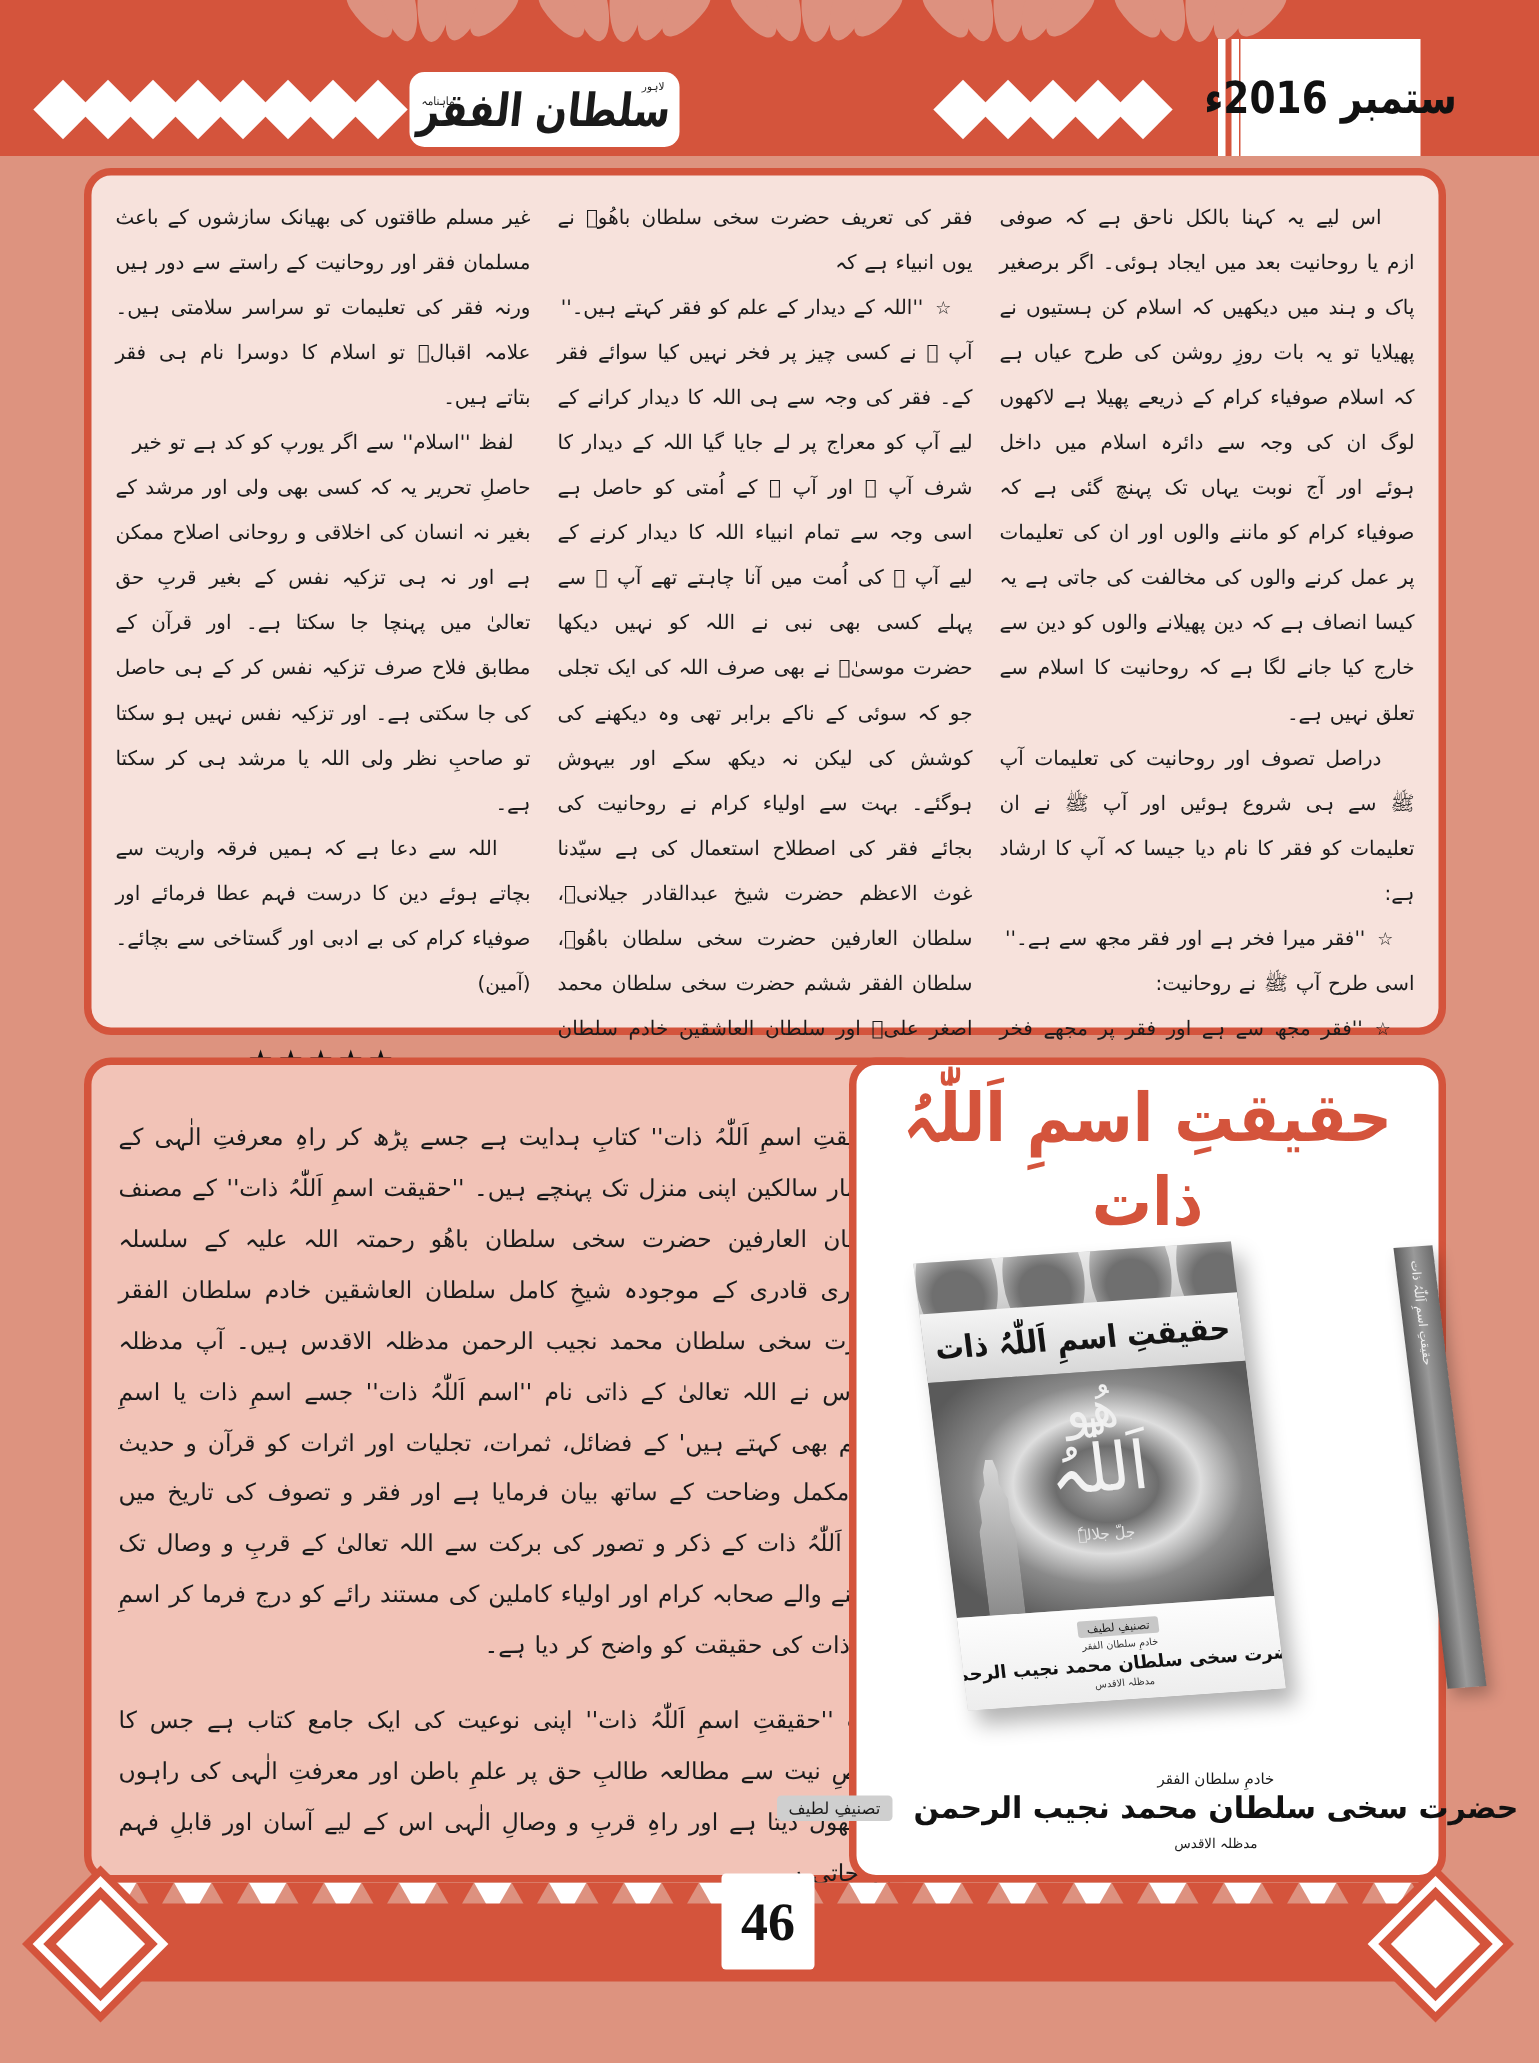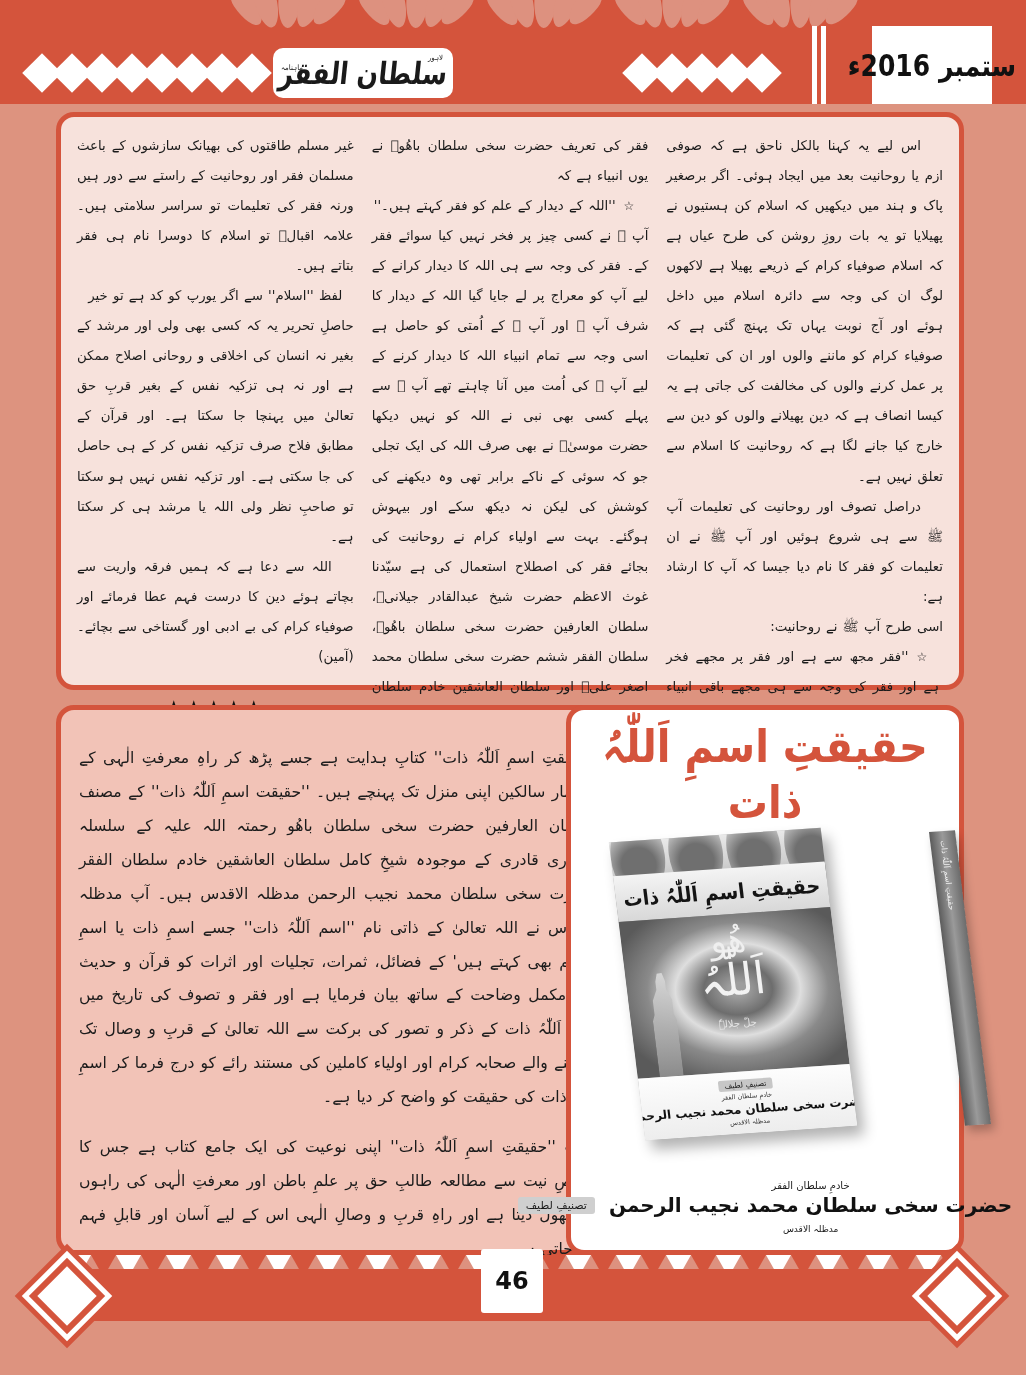--- a/index.html
+++ b/index.html
@@ -115,21 +115,21 @@
     position: absolute;
     right: 10px;
     top: 6px;
     font-size: 7px;
     color: #1a1a1a;
   }
 
   .date-plate {
     position: absolute;
     top: 26px;
-    left: 872px;
+    left: 827px;
     width: 120px;
     height: 78px;
     background: #ffffff;
     display: flex;
     align-items: center;
     justify-content: center;
   }
   .date-text {
     font-size: 25px;
     color: #111111;
@@ -476,24 +476,25 @@
     width: 62px;
     height: 64px;
     background: #ffffff;
     border-radius: 3px;
     display: flex;
     align-items: center;
     justify-content: center;
     z-index: 4;
   }
   .page-num {
-    font-size: 24px;
+    font-size: 36px;
     font-weight: bold;
     color: #111111;
     direction: ltr;
+    font-family: Liberation Serif, serif;
   }
 
   .corner-dia {
     position: absolute;
     top: 4px;
     width: 74px;
     height: 74px;
     z-index: 3;
   }
   .corner-dia.left  { left: 30px; }
@@ -586,20 +587,23 @@
       <span class="date-text">ستمبر 2016ء</span>
     </div>
   </div>
 
   <div class="panel panel-top">
     <div class="cols">
 
       <div class="col urdu">
         <p class="indent">اس لیے یہ کہنا بالکل ناحق ہے کہ صوفی ازم یا روحانیت بعد میں ایجاد ہوئی۔ اگر برصغیر پاک و ہند میں دیکھیں کہ اسلام کن ہستیوں نے پھیلایا تو یہ بات روزِ روشن کی طرح عیاں ہے کہ اسلام صوفیاء کرام کے ذریعے پھیلا ہے لاکھوں لوگ ان کی وجہ سے دائرہ اسلام میں داخل ہوئے اور آج نوبت یہاں تک پہنچ گئی ہے کہ صوفیاء کرام کو ماننے والوں اور ان کی تعلیمات پر عمل کرنے والوں کی مخالفت کی جاتی ہے یہ کیسا انصاف ہے کہ دین پھیلانے والوں کو دین سے خارج کیا جانے لگا ہے کہ روحانیت کا اسلام سے تعلق نہیں ہے۔</p>
         <p class="indent">دراصل تصوف اور روحانیت کی تعلیمات آپ ﷺ سے ہی شروع ہوئیں اور آپ ﷺ نے ان تعلیمات کو فقر کا نام دیا جیسا کہ آپ کا ارشاد ہے:</p>
+        <p class="bullet-line">
+          <span class="star-b">☆</span><span>''فقر میرا فخر ہے اور فقر مجھ سے ہے۔''</span>
+        </p>
         <p>اسی طرح آپ ﷺ نے روحانیت:</p>
         <p class="bullet-line">
           <span class="star-b">☆</span><span>''فقر مجھ سے ہے اور فقر پر مجھے فخر ہے اور فقر کی وجہ سے ہی مجھے باقی انبیاء پر فضیلت حاصل ہے۔''</span>
         </p>
       </div>
 
       <div class="col urdu">
         <p>فقر کی تعریف حضرت سخی سلطان باھُوؒ نے یوں انبیاء ہے کہ</p>
         <p class="bullet-line">
           <span class="star-b">☆</span><span>''اللہ کے دیدار کے علم کو فقر کہتے ہیں۔''</span>

